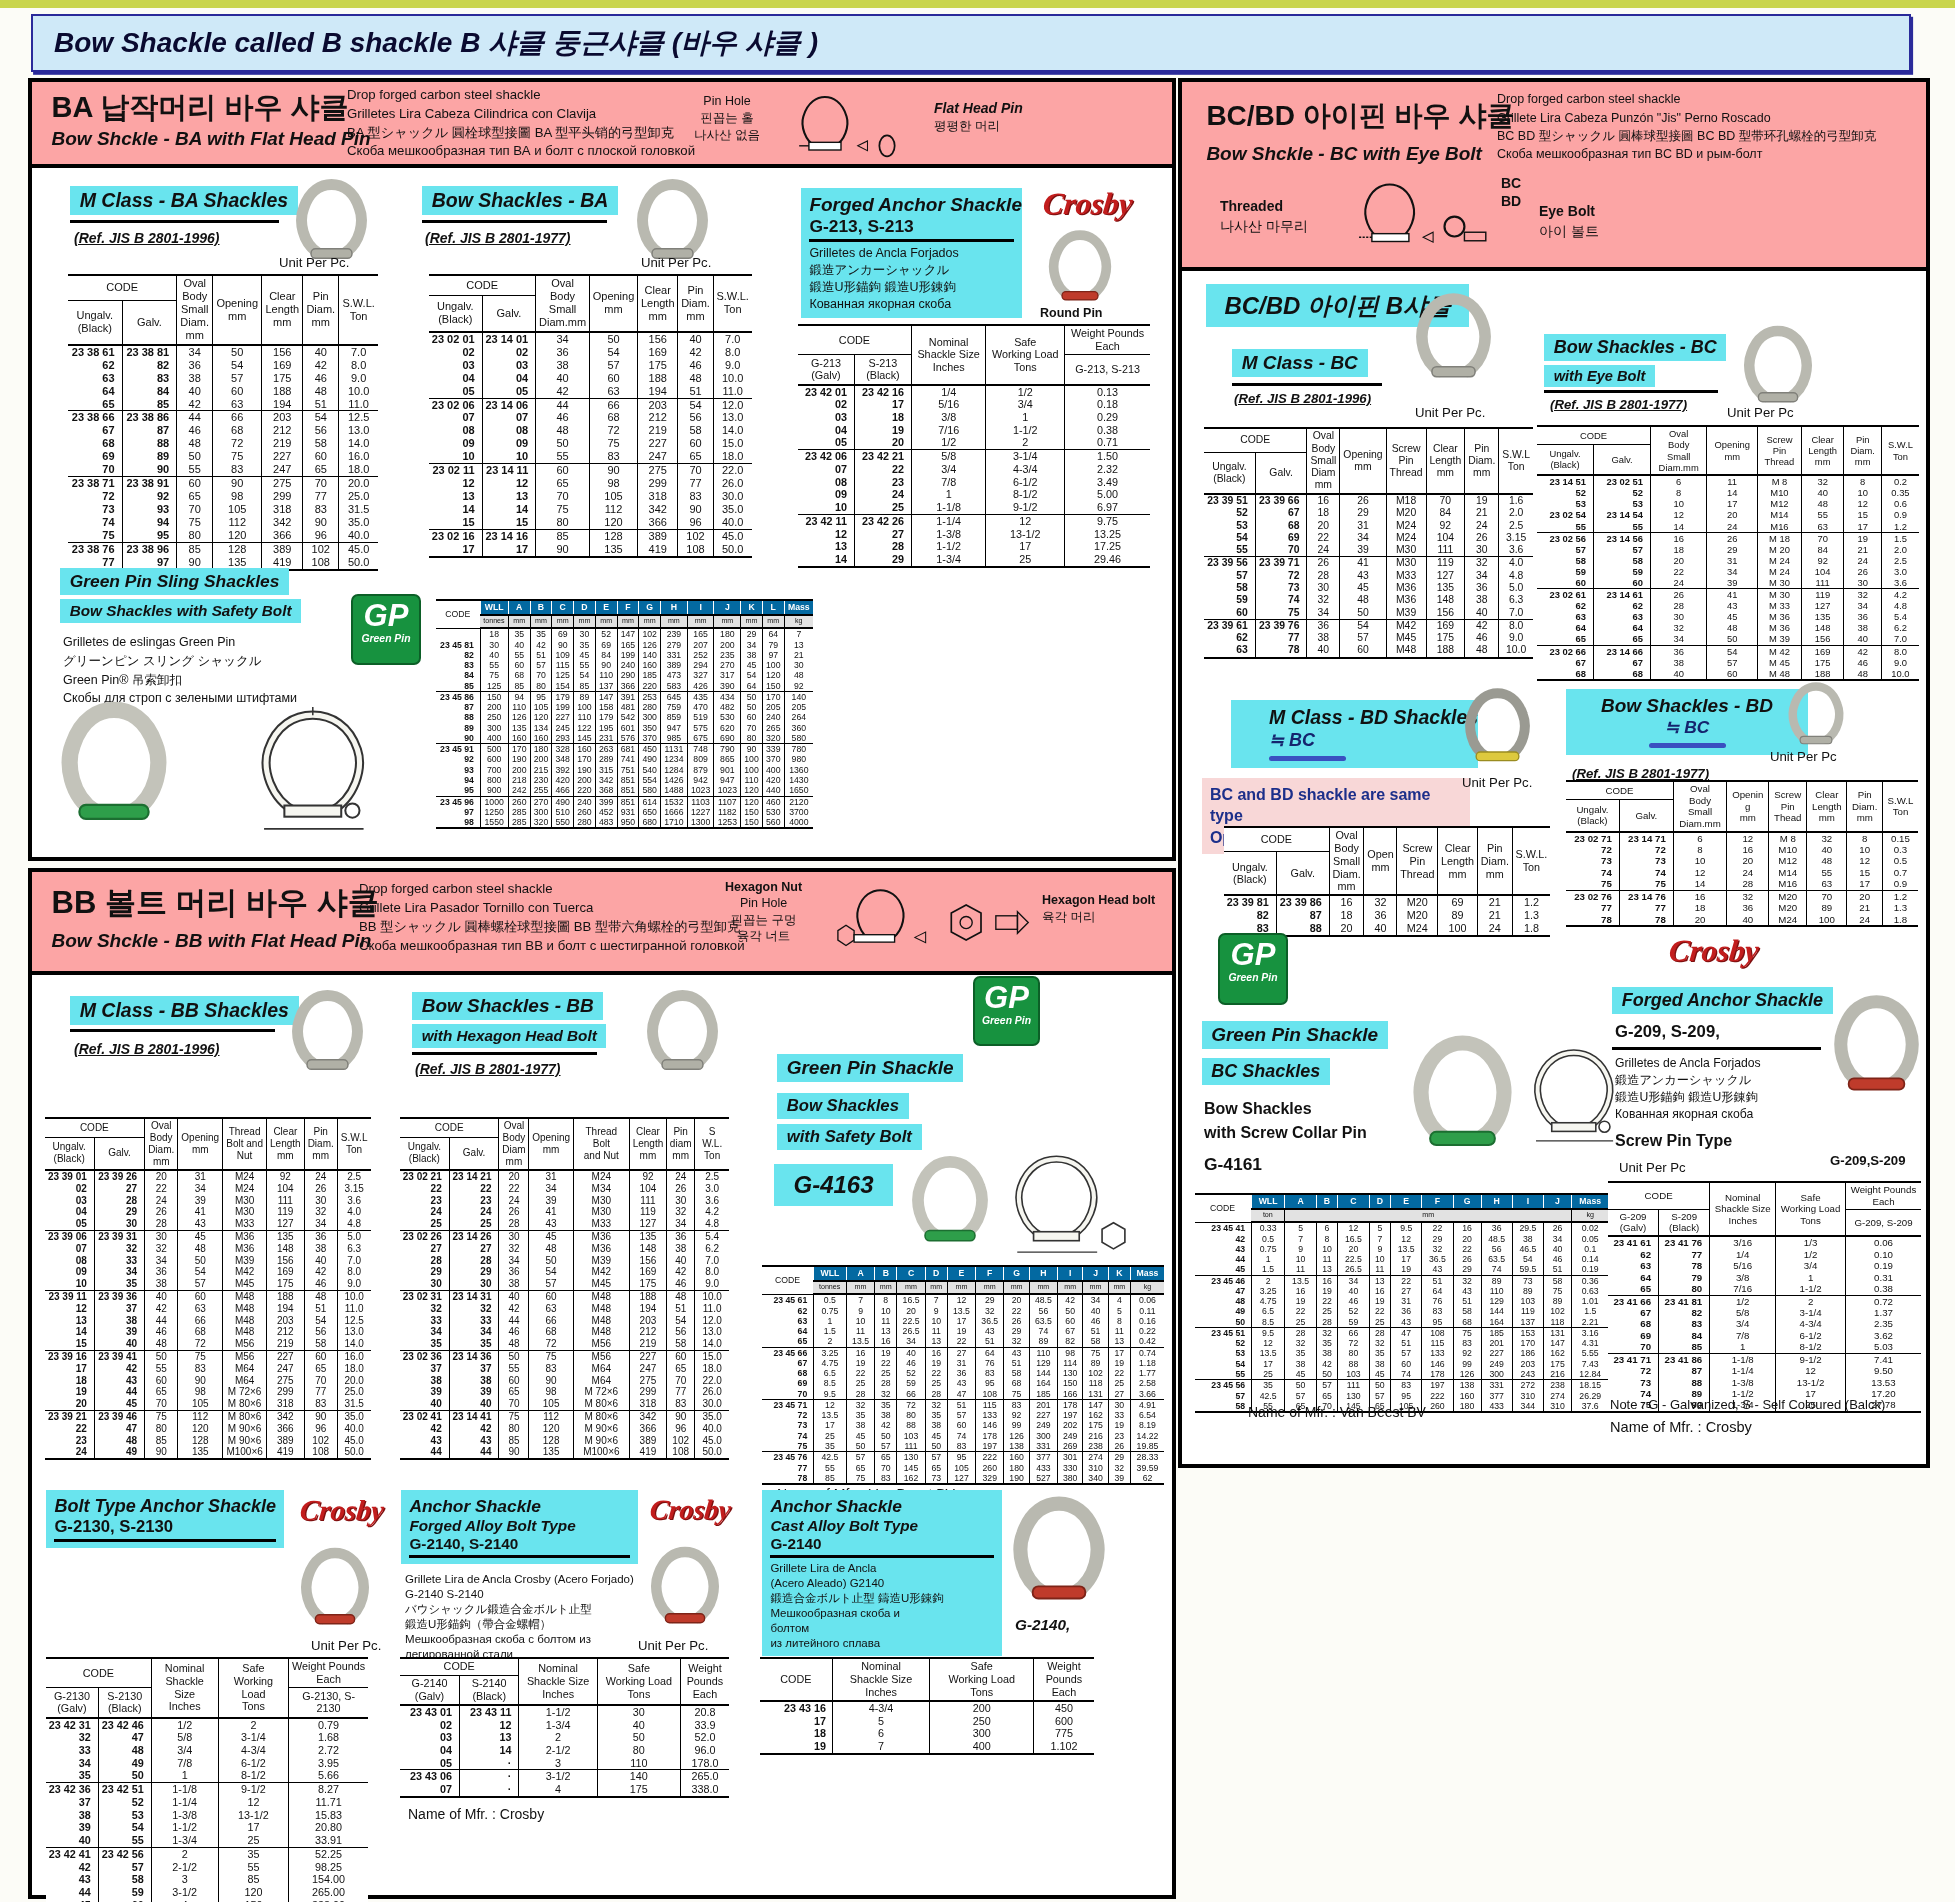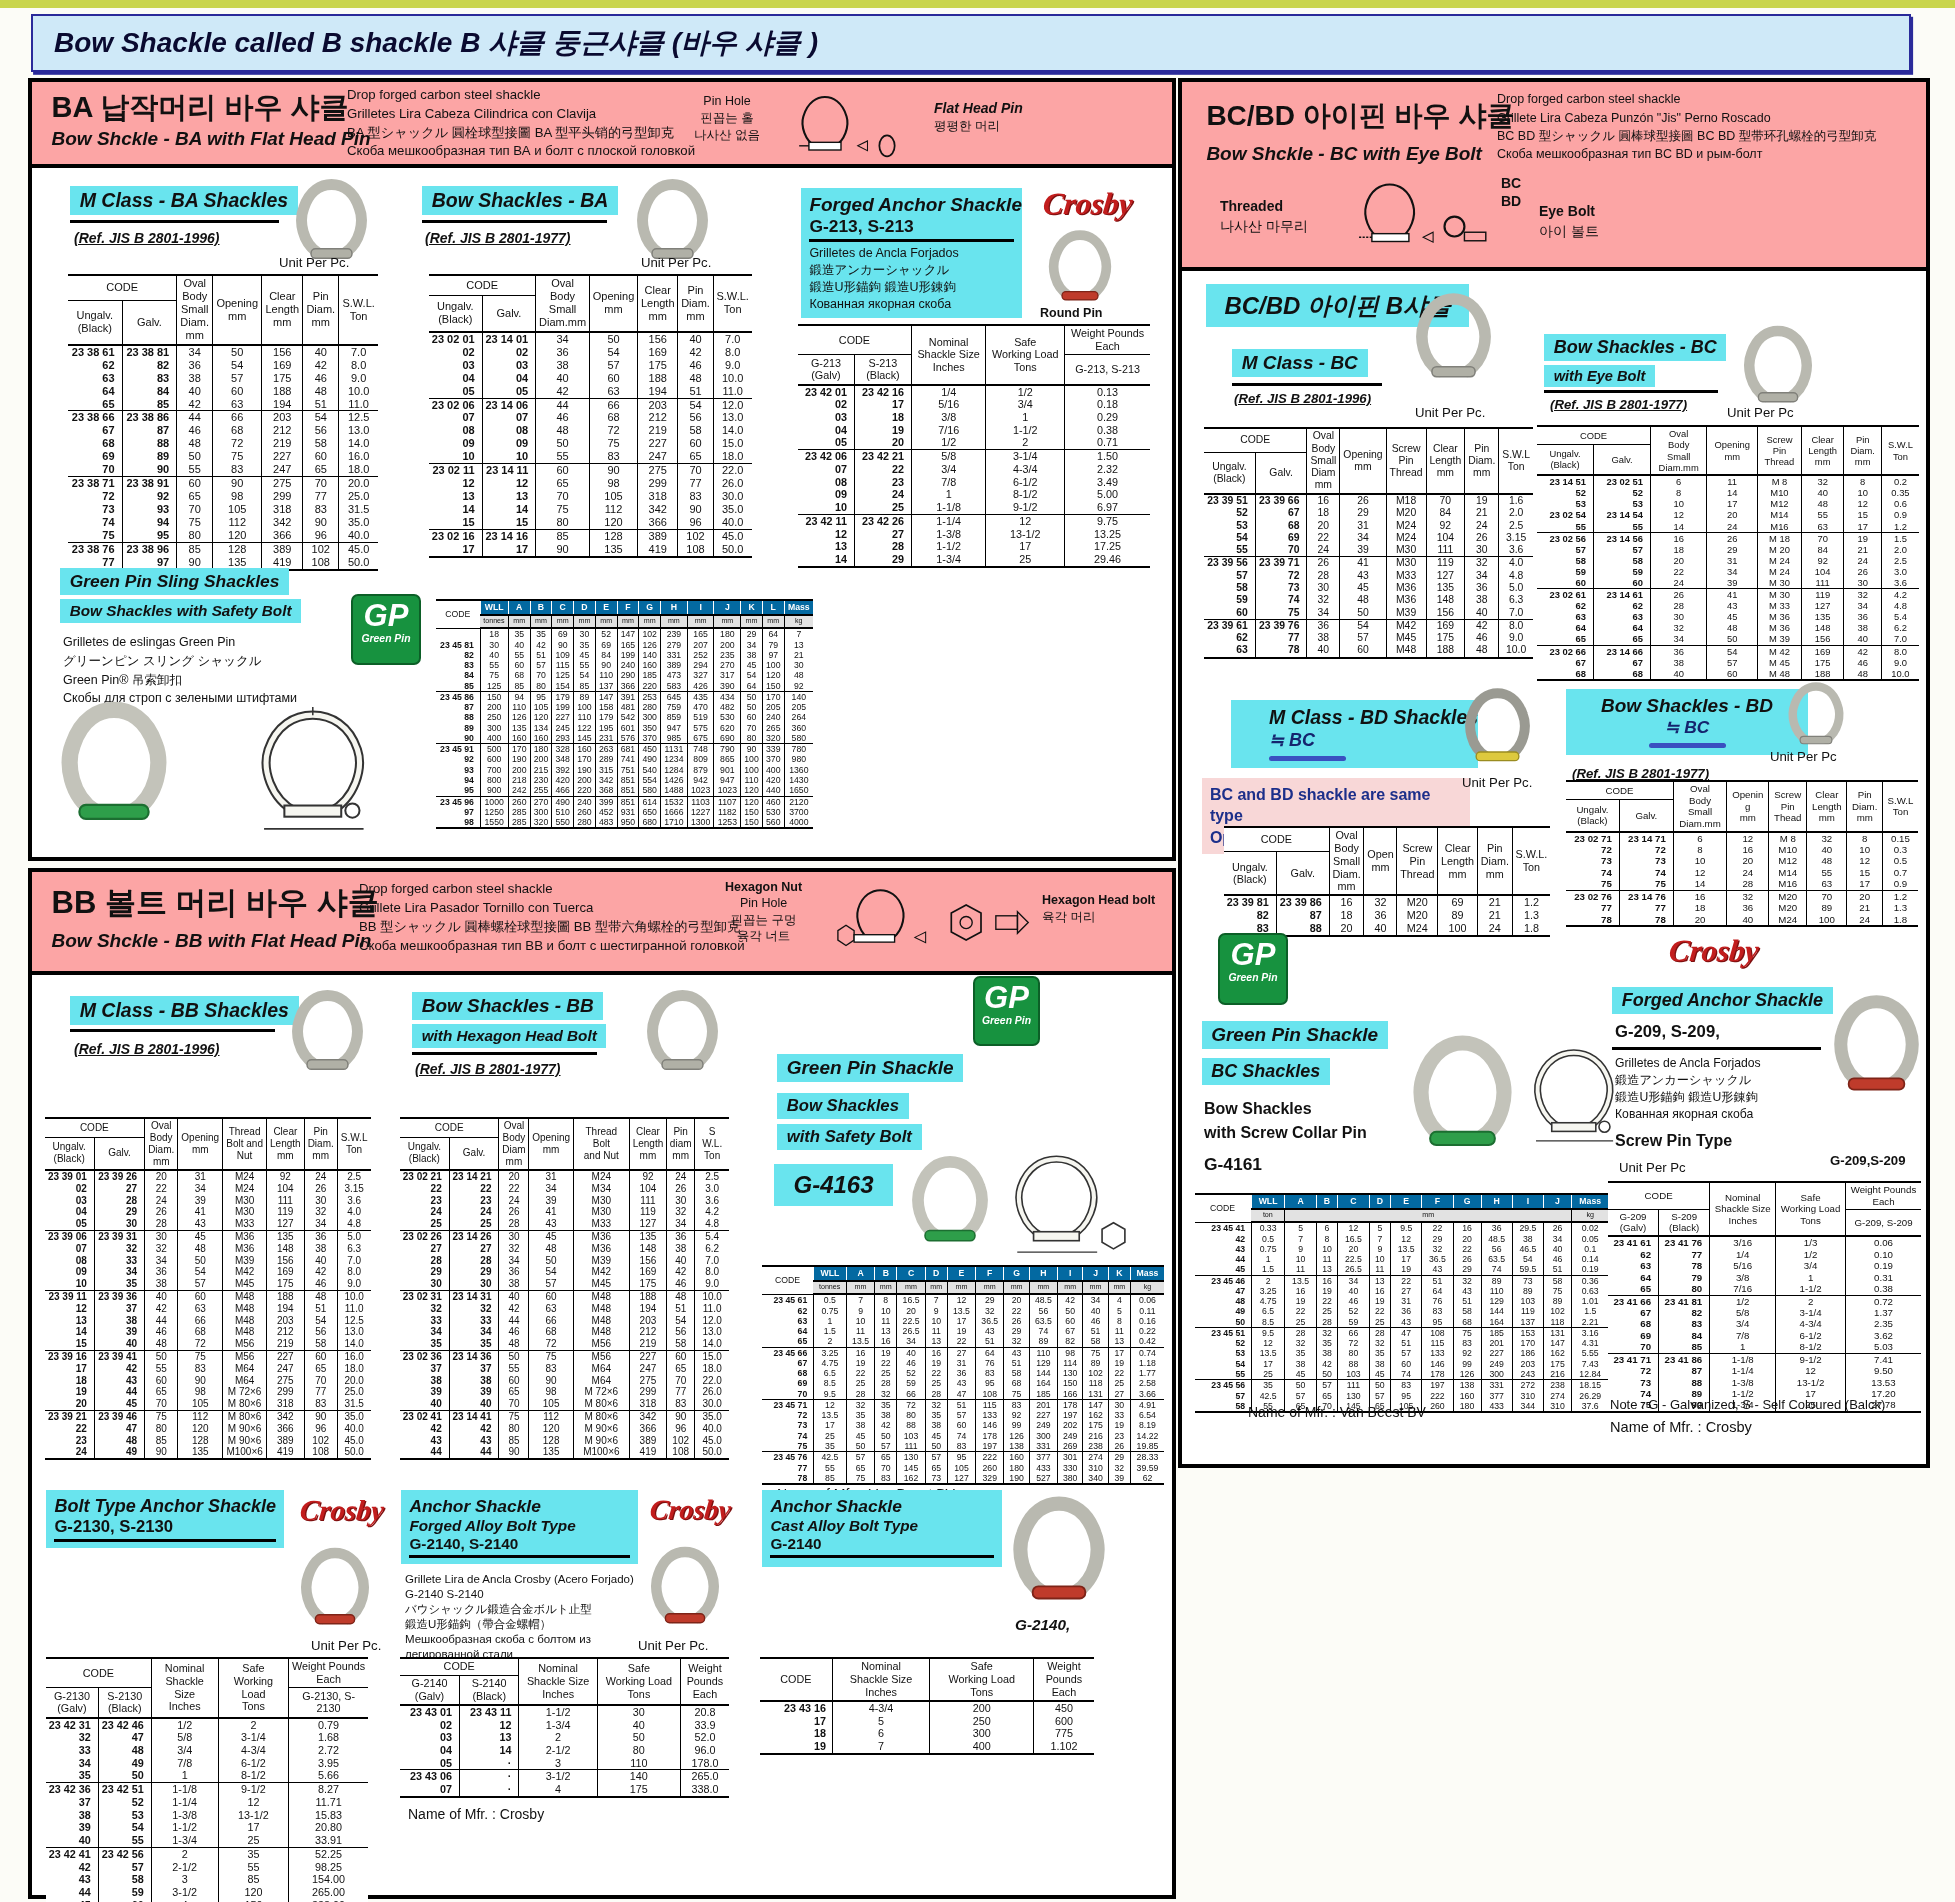--- a/index.html
+++ b/index.html
@@ -2209,20 +2209,28 @@
         </tr>
       </tbody>
     </table>
   <div class="abs mfr" style="left:376px;top:934px;">Name of Mfr. : Crosby</div>
 
   <div class="cyb" style="left:730px;top:618px;width:240px;">
     <div class="ensub" style="font-size:17.4px;">Anchor Shackle</div>
     <div class="ensub" style="font-size:15.3px;">Cast Alloy Bolt Type</div>
     <div style="font-weight:bold;font-size:15.3px;">G-2140</div>
     <div style="height:2.8px;background:#000;margin:2.8px 0;"></div>
+    <div class="desc" style="font-size:11.5px;line-height:1.3;">
+      <div>Grillete Lira de Ancla</div>
+        <div>(Acero Aleado) G2140</div>
+      <div>鍛造合金ボルト止型 鑄造U形錬鉤</div>
+        <div>Мешкообразная скоба и</div>
+      <div>болтом</div>
+        <div>из литейного сплава</div>
+    </div>
   </div>
   <svg class="shk pin-red abs" style="left:980px;top:623px;" width="94" height="115" viewBox="0 0 100 120">
     <path d="M32 102 C10 88 5 58 12 40 C20 16 36 8 50 8 C64 8 80 16 88 40 C95 58 90 88 68 102" fill="none" stroke="#b9b9b0" stroke-width="15" stroke-linecap="round"></path>
     <rect class="pin" x="22" y="96" width="56" height="13" rx="6" stroke-width="2"></rect>
   </svg>
   <div class="abs ensub" style="left:983px;top:744px;font-size:15.3px;">G-2140,</div>
   <table class="tbl c1r" style="position:absolute;left:728px;top:785px;width:334px;font-size:10.8px;">
       <thead>
         <tr>
           <th>CODE</th>

